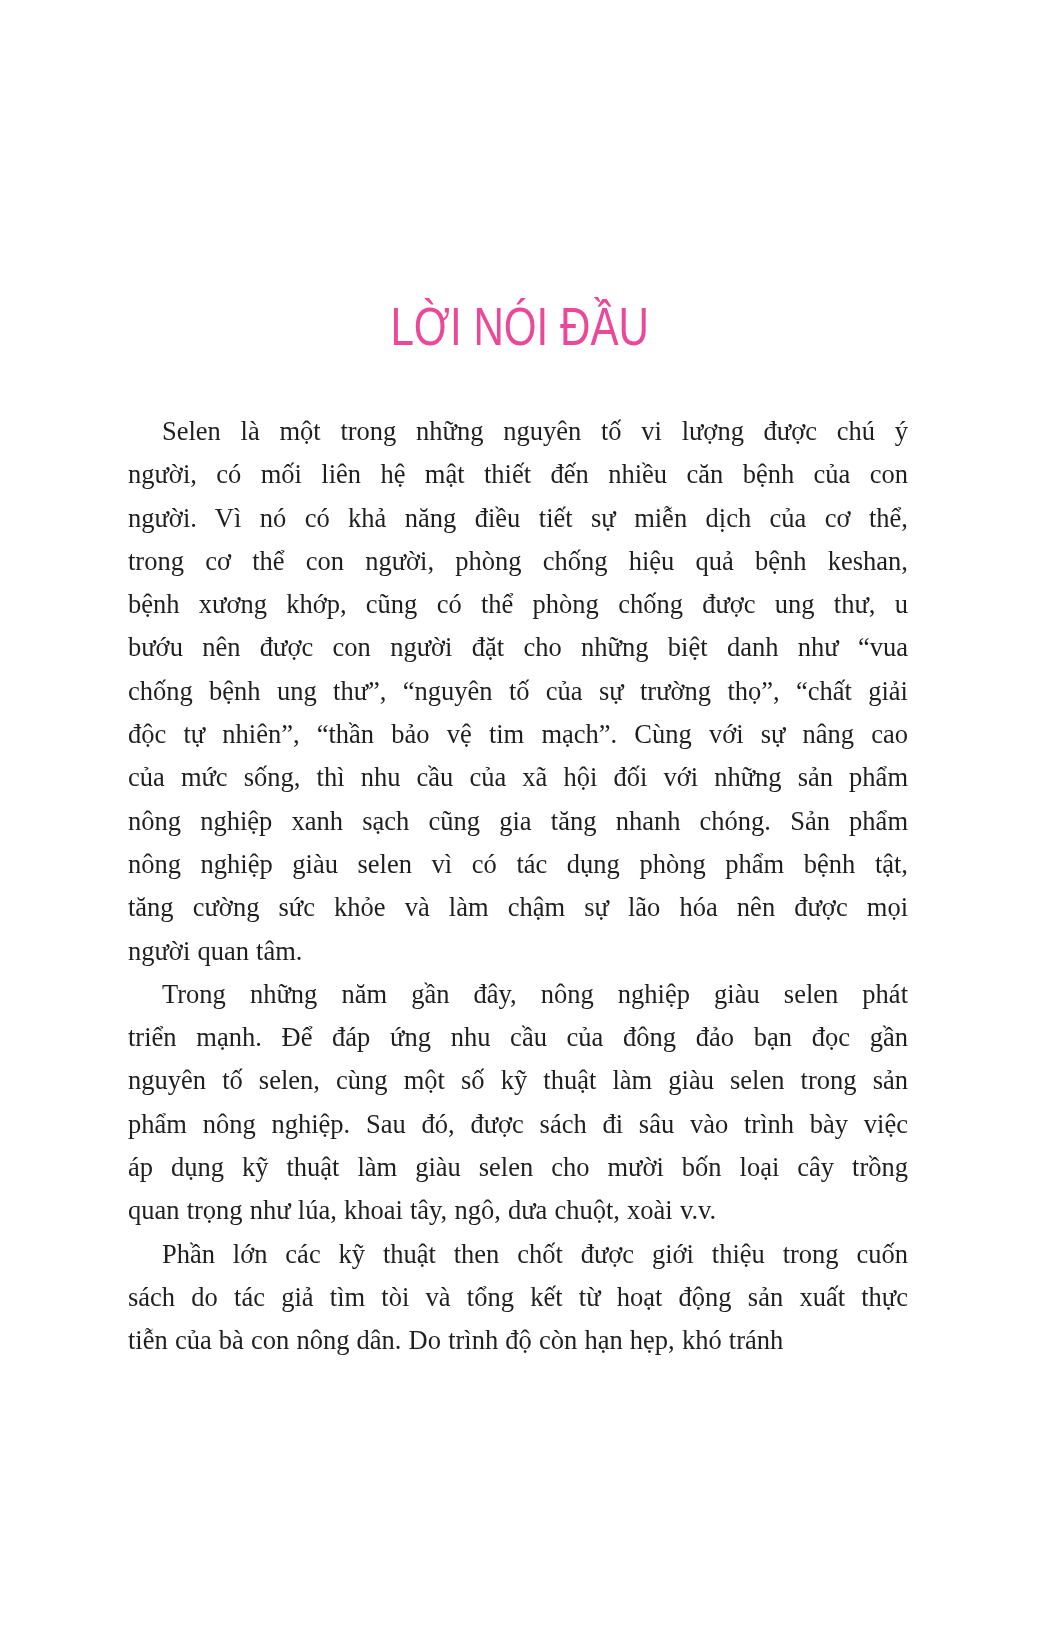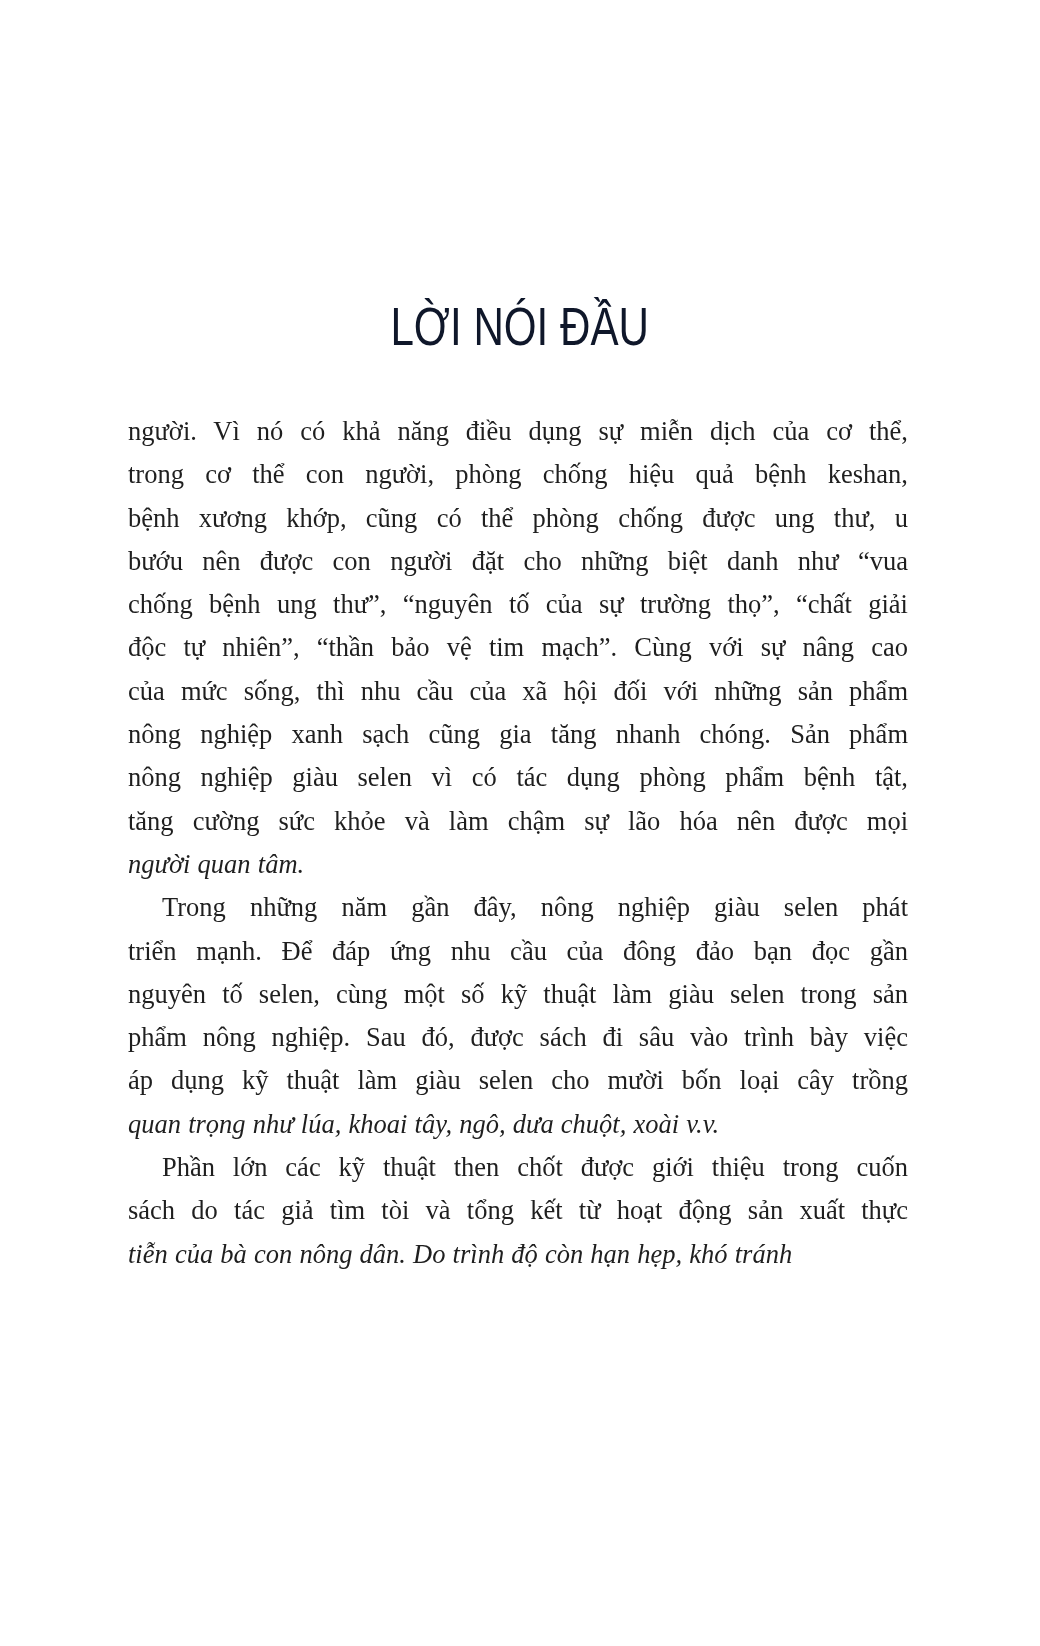--- a/index.html
+++ b/index.html
@@ -20,21 +20,21 @@
     padding: 0;
     position: absolute;
     top: 296px;
     left: 0;
     width: 1040px;
     text-align: center;
     font-family: "Liberation Sans", sans-serif;
     font-weight: 400;
     font-size: 54px;
     line-height: 60px;
-    color: #0f172a;
+    color: #ec4899;
   }
   .title .title-inner {
     display: inline-block;
     transform: scaleX(0.78);
     transform-origin: center;
     letter-spacing: 0px;
     white-space: nowrap;
   }
   .body {
     position: absolute;
@@ -45,35 +45,36 @@
     font-size: 26.5px;
     line-height: 43.3px;
   }
   .line {
     text-align: justify;
     text-align-last: justify;
     word-spacing: 0.02em;
   }
   .line.last {
     text-align-last: left;
-    font-style: italic;
   }
   .line.first {
     text-indent: 34px;
   }
 </style>
 </head>
 <body>
 
 <div class="page" style="color: rgb(31, 31, 31); background: rgb(255, 255, 255);">
   <h1 class="title">
     <span class="title-inner">LỜI NÓI ĐẦU</span>
   </h1>
   <main class="body">
-      <div class="line">người. Vì nó có khả năng điều dụng sự miễn dịch của cơ thể,</div>
+      <div class="line first">Selen là một trong những nguyên tố vi lượng được chú ý</div>
+      <div class="line">người, có mối liên hệ mật thiết đến nhiều căn bệnh của con</div>
+      <div class="line">người. Vì nó có khả năng điều tiết sự miễn dịch của cơ thể,</div>
       <div class="line">trong cơ thể con người, phòng chống hiệu quả bệnh keshan,</div>
       <div class="line">bệnh xương khớp, cũng có thể phòng chống được ung thư, u</div>
       <div class="line">bướu nên được con người đặt cho những biệt danh như “vua</div>
       <div class="line">chống bệnh ung thư”, “nguyên tố của sự trường thọ”, “chất giải</div>
       <div class="line">độc tự nhiên”, “thần bảo vệ tim mạch”. Cùng với sự nâng cao</div>
       <div class="line">của mức sống, thì nhu cầu của xã hội đối với những sản phẩm</div>
       <div class="line">nông nghiệp xanh sạch cũng gia tăng nhanh chóng. Sản phẩm</div>
       <div class="line">nông nghiệp giàu selen vì có tác dụng phòng phẩm bệnh tật,</div>
       <div class="line">tăng cường sức khỏe và làm chậm sự lão hóa nên được mọi</div>
       <div class="line last">người quan tâm.</div>

